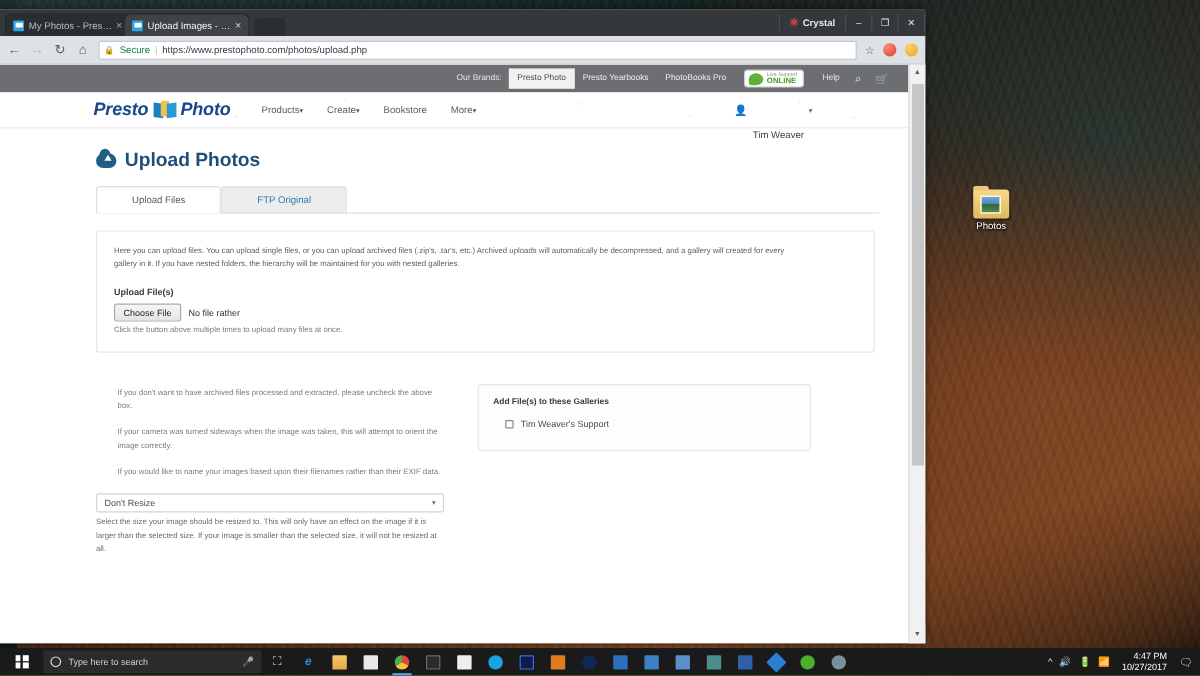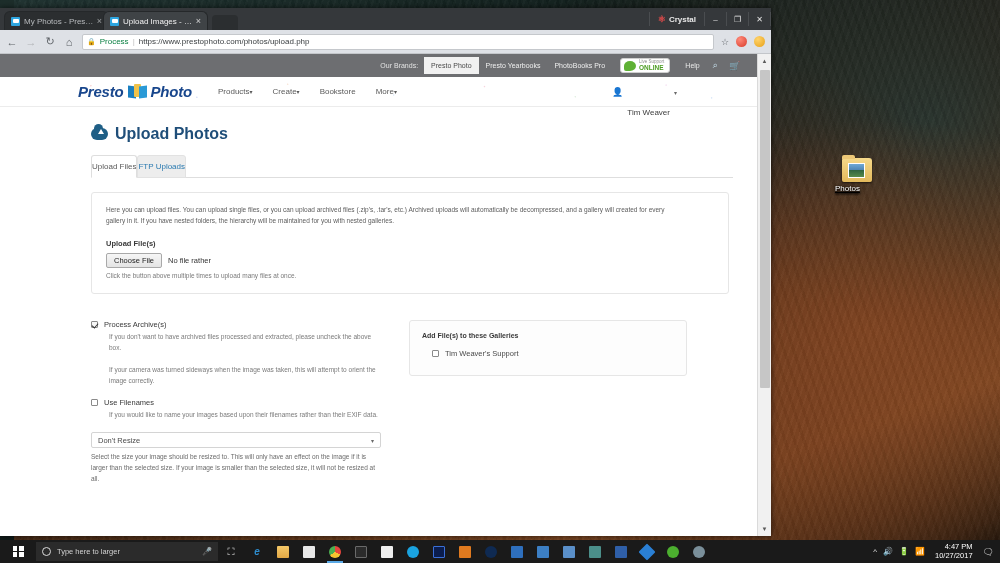--- a/index.html
+++ b/index.html
@@ -26,21 +26,21 @@
       repeating-linear-gradient(72deg, rgba(0,0,0,0.05) 0 3px, rgba(255,255,255,0.015) 3px 9px);
     opacity:.8;
   }
   #desktop-left-edge{
     position:absolute; left:0; top:0; width:14px; height:540px;
     background:linear-gradient(180deg,#1d2e2b,#0f1a18);
   }
 
   
   .desk-icon{
-    position:absolute; left:835px; top:158px; width:44px; z-index:3;text-decoration:underline;
+    position:absolute; left:804px; top:158px; width:44px; text-align:center; z-index:3;
   }
   .desk-icon .folder{
     width:30px;height:24px;margin:0 auto;position:relative;
     background:linear-gradient(180deg,#f6d98a,#e2b95c);
     border-radius:2px 3px 2px 2px;
     box-shadow:0 1px 2px rgba(0,0,0,.6);
   }
   .desk-icon .folder::before{
     content:"";position:absolute;left:0;top:-3px;width:13px;height:4px;
     background:#edc877;border-radius:2px 2px 0 0;
@@ -196,40 +196,40 @@
   #main-nav .mnav{ font-size:8px;color:#5a5a5a;padding:0 10px;white-space:nowrap;}
   #main-nav .caret{font-size:6px;}
   #user-area{
     position:absolute;right:80px;top:0;height:30px;display:flex;align-items:center;gap:4px;z-index:2;
   }
   #user-area .pico{font-size:9px;color:#4a4a4a;}
   #user-area .uname{font-size:8px;color:#3c3c3c;margin-top:40px;}
   #user-area .ucaret{font-size:6px;color:#6a6a6a;}
 
   
-  #content{ padding:18px 24px 0 80px; position:relative;margin-left:11px;}
+  #content{ padding:18px 24px 0 80px; position:relative;}
   #page-title{
     display:flex;align-items:center;gap:7px;
     font-size:16px;font-weight:bold;color:#1f4e79;margin-bottom:12px;
   }
   .cloud-ico{
     width:17px;height:12px;position:relative;background:#1f5f86;border-radius:7px;
   }
   .cloud-ico::before{
     content:"";position:absolute;left:3px;top:-4px;width:9px;height:9px;
     background:#1f5f86;border-radius:50%;
   }
   .cloud-ico::after{
     content:"";position:absolute;left:6.5px;top:1px;width:0;height:0;
     border-left:3.5px solid transparent;border-right:3.5px solid transparent;
     border-bottom:5px solid #fff;
   }
   #tabs{ display:flex;align-items:flex-end;border-bottom:1px solid #dedede;margin-bottom:14px;}
   #tabs .ptab{
-    font-size:8px;padding:6px 0;border:1px solid transparent;margin-bottom:-1px;
+    font-size:8px;padding:6px 29px;border:1px solid transparent;margin-bottom:-1px;
     color:#2a7ab0;
   }
   #tabs .ptab.active{
     background:#fff;border-color:#dedede;border-bottom-color:#fff;color:#5a5a5a;
     border-radius:3px 3px 0 0;
   }
   #tabs .ptab.inactive{ background:#ededed;border-color:#e2e2e2;border-radius:3px 3px 0 0;}
 
   #panel{
     border:1px solid #e6e6e6;border-radius:3px;padding:12px 14px 14px 14px;
@@ -379,21 +379,21 @@
     </div>
   </div>
 
   <div id="toolbar">
     <span class="navglyph">←</span>
     <span class="navglyph dim">→</span>
     <span class="navglyph">↻</span>
     <span class="navglyph">⌂</span>
     <div id="omnibox">
       <span id="lock">🔒</span>
-      <span id="secure-txt">Process</span>
+      <span id="secure-txt">Secure</span>
       <span id="url-sep">|</span>
       <span id="url-txt">https://www.prestophoto.com/photos/upload.php</span>
     </div>
     <span id="star">☆</span>
     <span class="ext red"></span>
     <span class="ext orange"></span>
   </div>
 
   <div id="viewport">
     <div id="page">
@@ -440,54 +440,46 @@
 
       <div id="content">
 
         <div id="page-title">
           <span class="cloud-ico"></span>
           <span>Upload Photos</span>
         </div>
 
         <div id="tabs">
           <span class="ptab active">Upload Files</span>
-          <span class="ptab inactive">FTP Uploads</span>
+          <span class="ptab inactive">FTP Original</span>
         </div>
 
         <div id="panel">
           <div class="desc">Here you can upload files. You can upload single files, or you can upload archived files (.zip's, .tar's, etc.) Archived uploads will automatically be decompressed, and a gallery will created for every gallery in it. If you have nested folders, the hierarchy will be maintained for you with nested galleries.</div>
 
           <div class="fieldlbl">Upload File(s)</div>
           <div id="choose-row">
             <span id="choose-btn">Choose File</span>
             <span id="nofile">No file rather</span>
           </div>
           <div class="hint">Click the button above multiple times to upload many files at once.</div>
         </div>
 
         <div id="cols">
           <div id="col-left">
 
             <div class="chk-row">
-              <div class="chk-line">
-                <span class="cbox on"></span>
-                <span class="chk-label">Process Archive(s)</span>
-              </div>
               <div class="chk-help">If you don't want to have archived files processed and extracted, please uncheck the above box.</div>
             </div>
 
             <div class="chk-row">
               <div class="chk-help">If your camera was turned sideways when the image was taken, this will attempt to orient the image correctly.</div>
             </div>
 
             <div class="chk-row">
-              <div class="chk-line">
-                <span class="cbox"></span>
-                <span class="chk-label">Use Filenames</span>
-              </div>
               <div class="chk-help">If you would like to name your images based upon their filenames rather than their EXIF data.</div>
             </div>
 
             <div class="field-block">
               <div class="select">
                 <span>Don't Resize</span>
                 <span class="scaret">▾</span>
               </div>
               <div class="field-help">Select the size your image should be resized to. This will only have an effect on the image if it is larger than the selected size. If your image is smaller than the selected size, it will not be resized at all.</div>
             </div>
@@ -520,21 +512,21 @@
   <div id="start">
     <span class="winlogo">
         <i></i>
         <i></i>
         <i></i>
         <i></i>
       </span>
   </div>
   <div id="search-box">
     <span class="circ"></span>
-    <span class="sp">Type here to larger</span>
+    <span class="sp">Type here to search</span>
     <span class="mic">🎤</span>
   </div>
 
   <div class="tb-icon">
       <span class="g" style="color:#dadada;">⛶</span>
     </div>
   <div class="tb-icon">
       <span class="g" style="color:#2d8ccd;font-weight:bold;font-style:italic;">e</span>
     </div>
   <div class="tb-icon">

